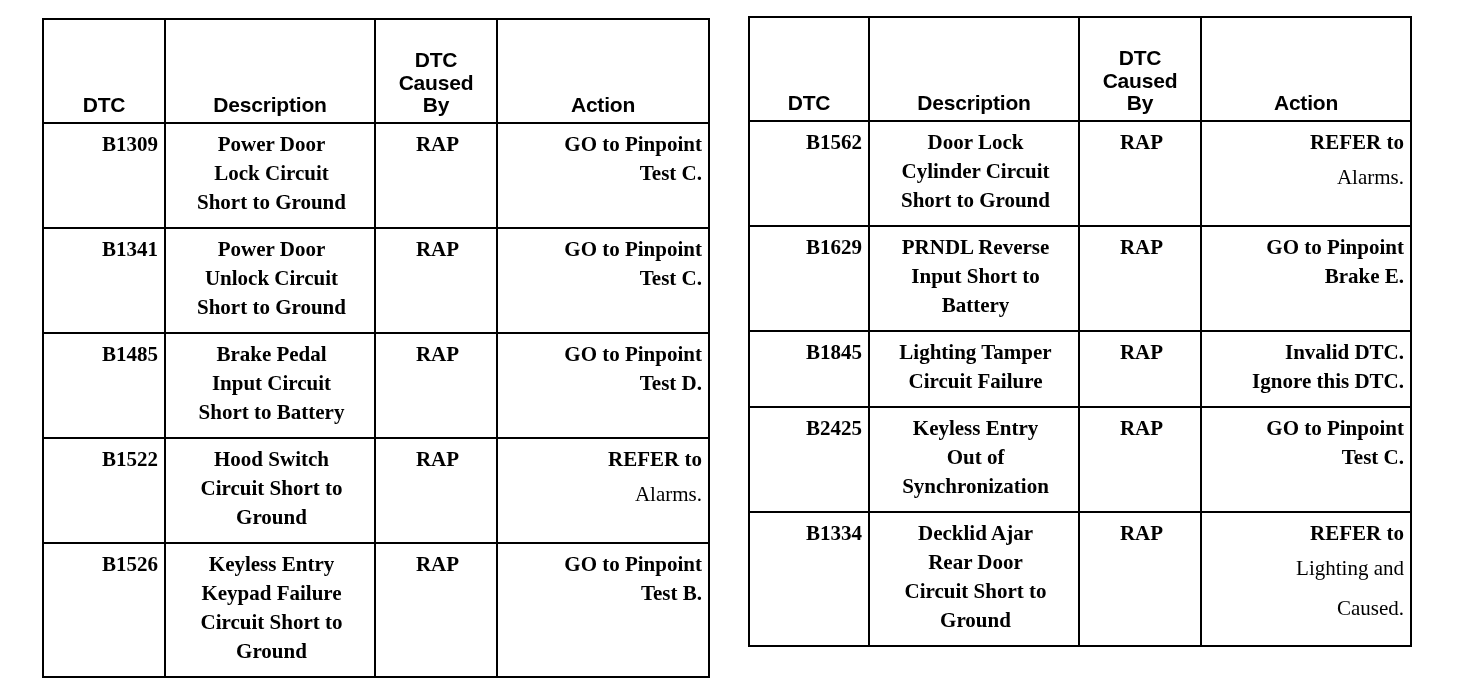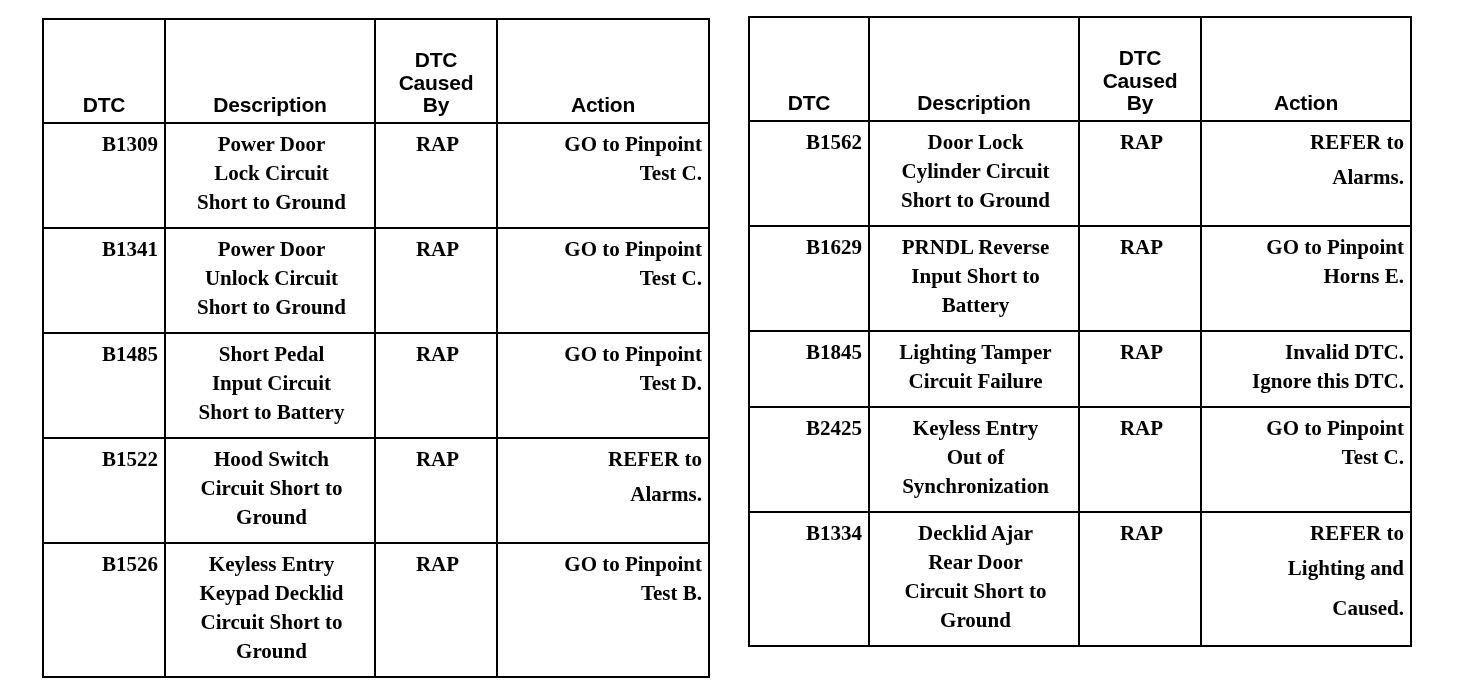--- a/index.html
+++ b/index.html
@@ -54,21 +54,21 @@
     color: #000000;
     padding: 6px 6px 10px 9px;
   }
   .c-dtc   { text-align: right; padding-left: 2px; padding-right: 2px; }
   .c-desc  { text-align: center; }
   .c-by    { text-align: center; padding-left: 2px; padding-right: 2px; margin-top: 13px; }
   .c-act   { text-align: right; }
 
   .cell-line { display: block; white-space: nowrap; }
   
-  .cell-line.loose { line-height: 1.92; font-weight: bold; }
+  .cell-line.loose { line-height: 1.92; font-weight: normal; }
 
   
   .t1 { left: 42px; top: 18px; width: 666px; }
   .t1 col.w1 { width: 122px; }
   .t1 col.w2 { width: 210px; }
   .t1 col.w3 { width: 122px; }
   .t1 col.w4 { width: 212px; }
 
   
   .t2 { left: 748px; top: 16px; width: 662px; }
@@ -140,21 +140,21 @@
           <td class="c-act">
             <span class="cell-line">GO to Pinpoint</span>
             <span class="cell-line">Test C.</span>
           </td>
         </tr>
         <tr>
           <td class="c-dtc">
             <span class="cell-line">B1485</span>
           </td>
           <td class="c-desc">
-            <span class="cell-line">Short Pedal</span>
+            <span class="cell-line">Brake Pedal</span>
             <span class="cell-line">Input Circuit</span>
             <span class="cell-line">Short to Battery</span>
           </td>
           <td class="c-by">
             <span class="cell-line">RAP</span>
           </td>
           <td class="c-act">
             <span class="cell-line">GO to Pinpoint</span>
             <span class="cell-line">Test D.</span>
           </td>
@@ -175,21 +175,21 @@
             <span class="cell-line">REFER to</span>
             <span class="cell-line loose">Alarms.</span>
           </td>
         </tr>
         <tr>
           <td class="c-dtc">
             <span class="cell-line">B1526</span>
           </td>
           <td class="c-desc">
             <span class="cell-line">Keyless Entry</span>
-            <span class="cell-line">Keypad Decklid</span>
+            <span class="cell-line">Keypad Failure</span>
             <span class="cell-line">Circuit Short to</span>
             <span class="cell-line">Ground</span>
           </td>
           <td class="c-by">
             <span class="cell-line">RAP</span>
           </td>
           <td class="c-act">
             <span class="cell-line">GO to Pinpoint</span>
             <span class="cell-line">Test B.</span>
           </td>
@@ -247,21 +247,21 @@
           <td class="c-desc">
             <span class="cell-line">PRNDL Reverse</span>
             <span class="cell-line">Input Short to</span>
             <span class="cell-line">Battery</span>
           </td>
           <td class="c-by">
             <span class="cell-line">RAP</span>
           </td>
           <td class="c-act">
             <span class="cell-line">GO to Pinpoint</span>
-            <span class="cell-line">Horns E.</span>
+            <span class="cell-line">Brake E.</span>
           </td>
         </tr>
         <tr>
           <td class="c-dtc">
             <span class="cell-line">B1845</span>
           </td>
           <td class="c-desc">
             <span class="cell-line">Lighting Tamper</span>
             <span class="cell-line">Circuit Failure</span>
           </td>

